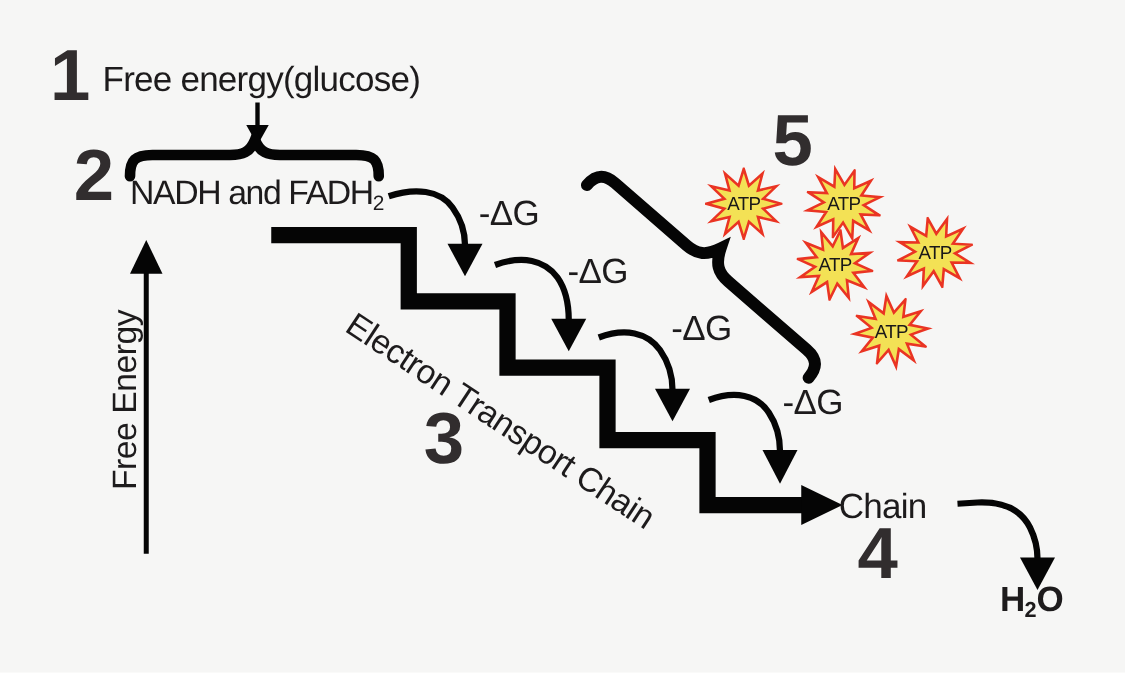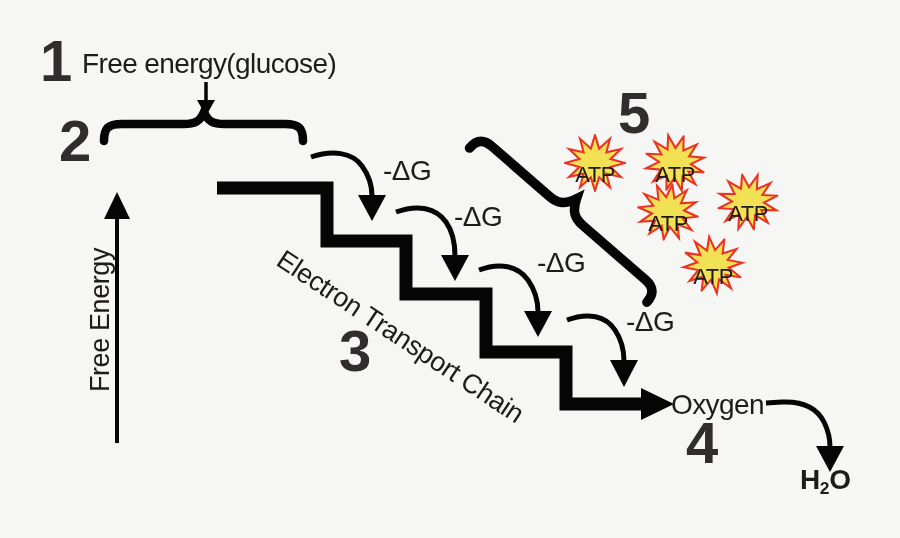--- a/index.html
+++ b/index.html
@@ -25,23 +25,23 @@
   .free-energy{
     font-size:27px;color:#1d1b1c;letter-spacing:-0.4px;
     left:100px;top:320px;
     transform:translate(-50%,-50%) rotate(-90deg);
   }
   .atp-star{
     position:absolute;width:62px;height:58px;
   }
   .atp-star svg{position:absolute;left:0;top:0;}
   .atp-star span{
-    position:absolute;left:0;top:12px;width:62px;height:58px;
+    position:absolute;left:0;top:0;width:62px;height:58px;
     display:flex;align-items:center;justify-content:center;
-    font-size:22px;color:#1a1818;letter-spacing:-0.5px;
+    font-size:15px;color:#1a1818;letter-spacing:-0.5px;
   }
   .shape{stroke:#050505;fill:none;}
   .fillshape{fill:#050505;stroke:none;}
   .star-poly{fill:#f3e155;stroke:#ea3423;stroke-width:2;stroke-linejoin:miter;}
 </style>
 </head>
 <body>
 
 <div class="canvas">
 
@@ -92,31 +92,32 @@
   </svg>
 
   <div class="lbl num" style="left:40px;top:32px;">1</div>
   <div class="lbl num" style="left:59px;top:112px;">2</div>
   <div class="lbl num" style="left:339px;top:322px;">3</div>
   <div class="lbl num" style="left:686px;top:414px;">4</div>
   <div class="lbl num" style="left:618px;top:84px;">5</div>
 
   <div class="lbl txt" style="left:82px;top:50px;">Free energy(glucose)</div>
 
+  <div class="lbl txt-sm" style="left:104px;top:141px;"><span>NADH and FADH</span><sub class="s">2</sub></div>
 
   <div class="lbl dg" style="left:383px;top:157px;">-ΔG</div>
   <div class="lbl dg" style="left:454px;top:203px;">-ΔG</div>
   <div class="lbl dg" style="left:537px;top:249px;">-ΔG</div>
   <div class="lbl dg" style="left:626px;top:308px;">-ΔG</div>
 
   <div class="lbl etc" style="left:287px;top:246px;">Electron Transport Chain</div>
 
   <div class="lbl free-energy">Free Energy</div>
 
-  <div class="lbl txt" style="left:671px;top:391px;">Oxygen</div>
+  <div class="lbl txt" style="left:671px;top:391px;">Chain</div>
 
   <div class="lbl txt" style="left:800px;top:466px;font-weight:bold;"><span>H</span><sub class="s">2</sub><span>O</span></div>
 
   <div class="atp-star" style="left:564px;top:134px;">
     <svg width="62" height="58" viewBox="0 0 60 56">
         <polygon class="star-poly" points="30,1 34,14 44.5,4.6 41,17.7 55.1,14.5 45,24.2 59,28 45,31.8 55.1,41.5 41,38.3 44.5,51.4 34,42 30,55 26,42 15.5,51.4 19,38.3 4.9,41.5 15,31.8 1,28 15,24.2 4.9,14.5 19,17.7 15.5,4.6 26,14"></polygon>
       </svg>
     <span>ATP</span>
   </div>
   <div class="atp-star" style="left:644px;top:134px;">

